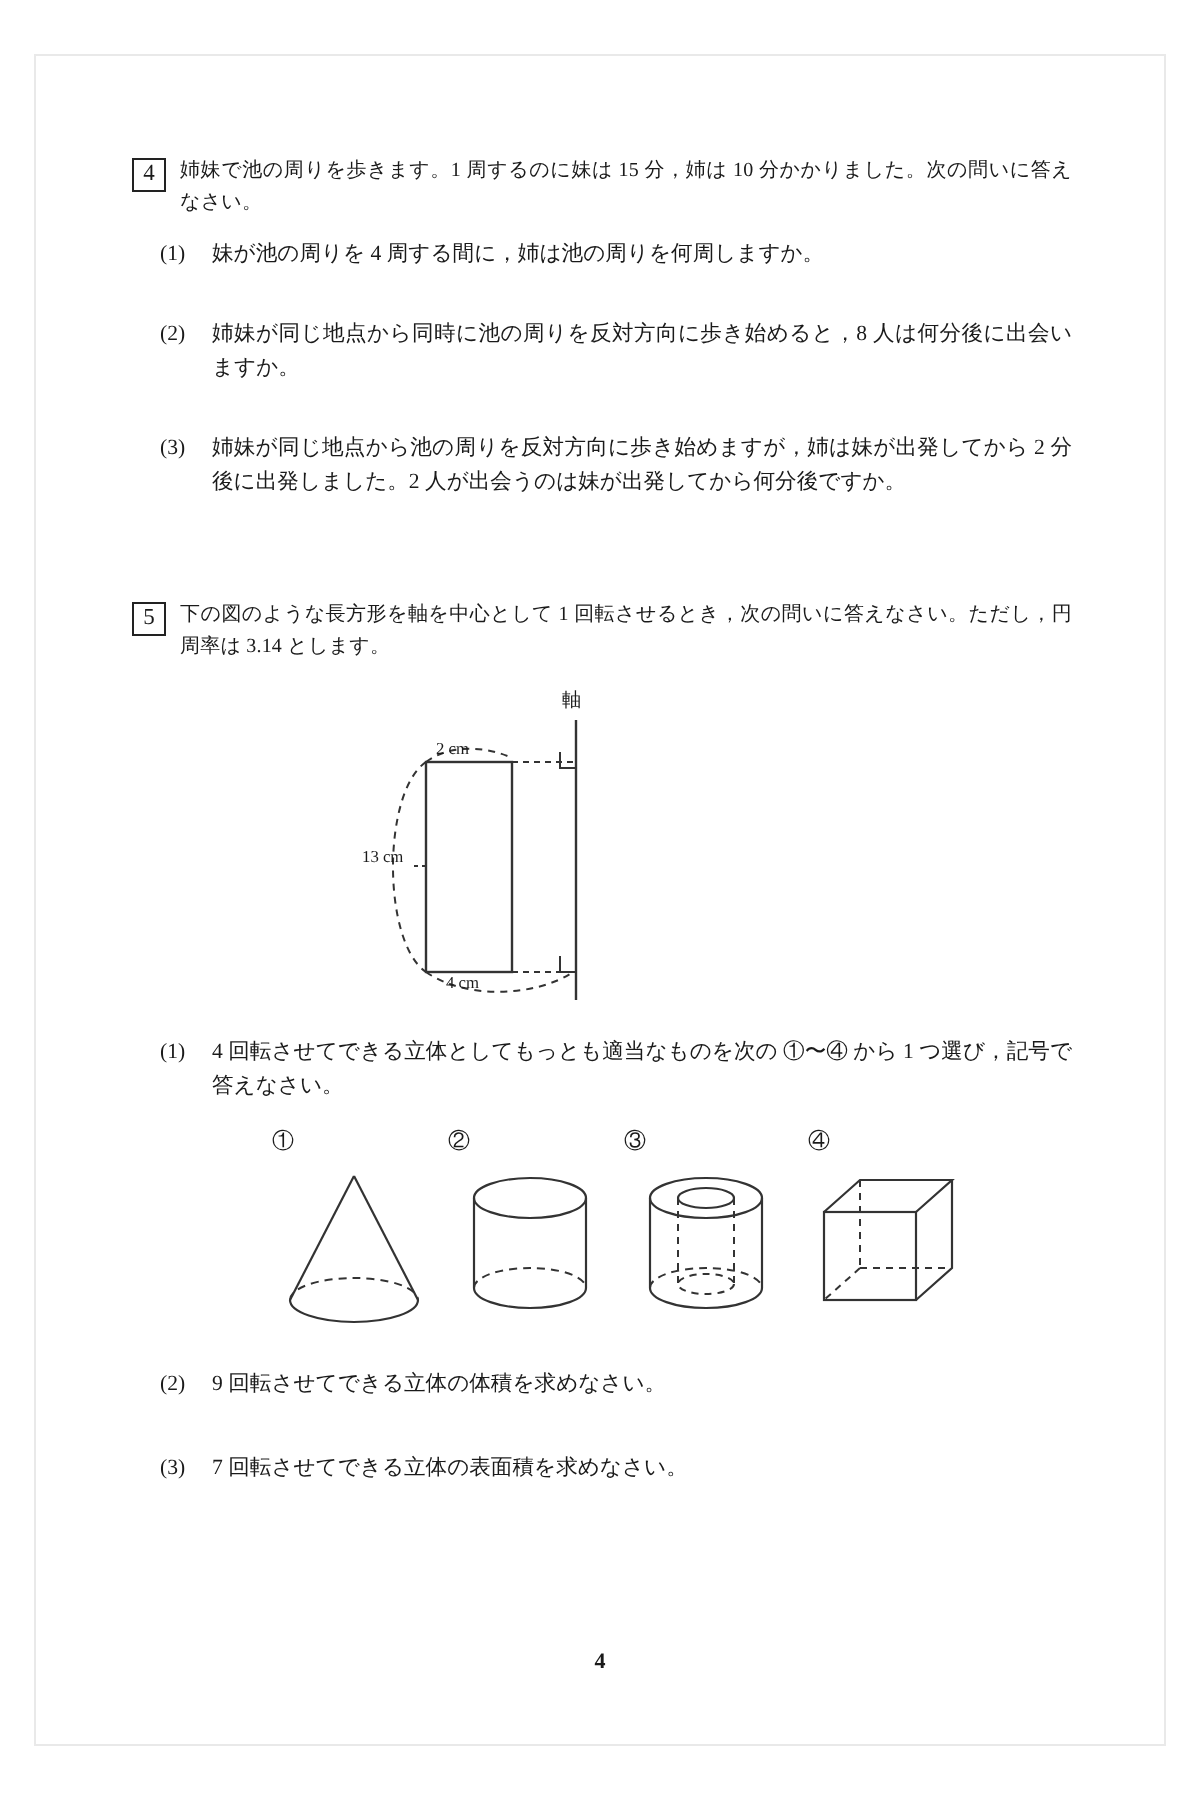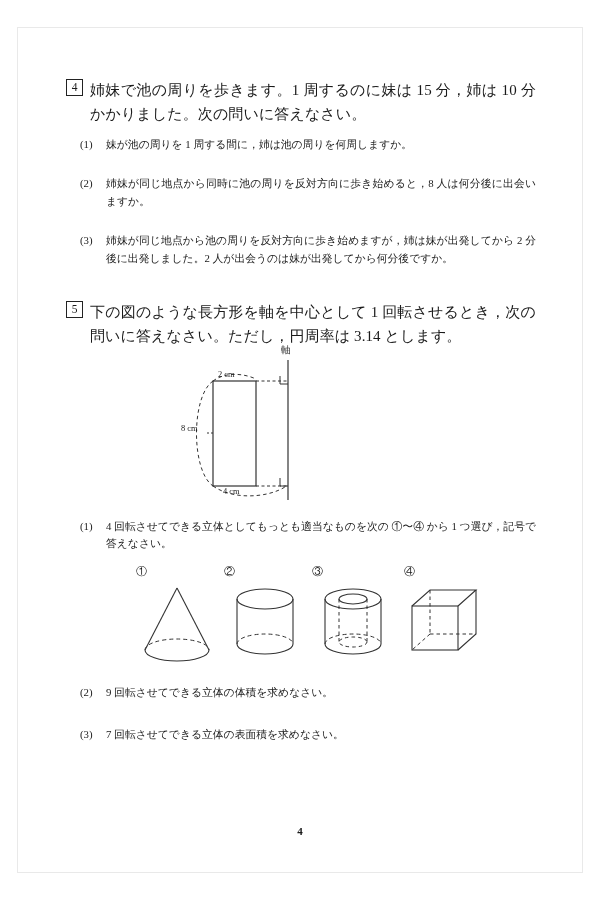--- a/index.html
+++ b/index.html
@@ -31,21 +31,21 @@
     width:15px;height:15px;line-height:15px;
     border:1.1px solid #222;
     text-align:center;
     font-size:11.5px;
     font-family:"Liberation Serif",serif;
     margin-top:1px;
     background:#fff;
   }
   .head-text{
     flex:1 1 auto;
-    font-size:15px;
+    font-size:10px;
     line-height:1.62;
     text-align:justify;
     letter-spacing:.1px;
   }
   .subq{
     display:flex;
     gap:6px;
     font-size:10.8px;
     line-height:1.62;
     margin-left:14px;
@@ -89,21 +89,21 @@
 
   <div class="page-frame"></div>
 
   <div class="problem" style="top:78px;">
     <div class="prob-head">
       <div class="numbox">4</div>
       <div class="head-text">姉妹で池の周りを歩きます。1 周するのに妹は 15 分，姉は 10 分かかりました。次の問いに答えなさい。</div>
     </div>
     <div class="subq" style="margin-top:9px;">
       <span class="lbl">(1)</span>
-      <span class="txt">妹が池の周りを 1 周する間に，姉は池の周りを何周しますか。</span>
+      <span class="txt">妹が池の周りを 4 周する間に，姉は池の周りを何周しますか。</span>
     </div>
     <div class="subq" style="margin-top:22px;">
       <span class="lbl">(2)</span>
       <span class="txt">姉妹が同じ地点から同時に池の周りを反対方向に歩き始めると，8 人は何分後に出会いますか。</span>
     </div>
     <div class="subq" style="margin-top:22px;">
       <span class="lbl">(3)</span>
       <span class="txt">姉妹が同じ地点から池の周りを反対方向に歩き始めますが，姉は妹が出発してから 2 分後に出発しました。2 人が出会うのは妹が出発してから何分後ですか。</span>
     </div>
   </div>
@@ -132,21 +132,21 @@
       <path d="M28,33 C6,48 6,123 28,138" fill="none" stroke="#333" stroke-width="1" stroke-dasharray="3.5,3"></path>
 
       <path d="M28,138 C48,152 82,150 100,139" fill="none" stroke="#333" stroke-width="1" stroke-dasharray="3.5,3"></path>
 
       <path d="M28,33 C40,24 58,25 71,31" fill="none" stroke="#333" stroke-width="1" stroke-dasharray="3.5,3"></path>
 
       <line x1="22" y1="85" x2="28" y2="85" stroke="#333" stroke-width="1" stroke-dasharray="2,2"></line>
     </svg>
 
     <div style="position:absolute;left:33px;top:22px;" class="dim">2 cm</div>
-    <div style="position:absolute;left:-4px;top:76px;" class="dim">8 cm</div>
+    <div style="position:absolute;left:-4px;top:76px;" class="dim">13 cm</div>
     <div style="position:absolute;left:38px;top:139px;" class="dim">4 cm</div>
     <div class="axis-label" style="left:96px;top:-4px;">軸</div>
   </div>
 
   <div class="problem" style="top:518px;">
     <div class="subq">
       <span class="lbl">(1)</span>
       <span class="txt">4 回転させてできる立体としてもっとも適当なものを次の ①〜④ から 1 つ選び，記号で答えなさい。</span>
     </div>
   </div>

